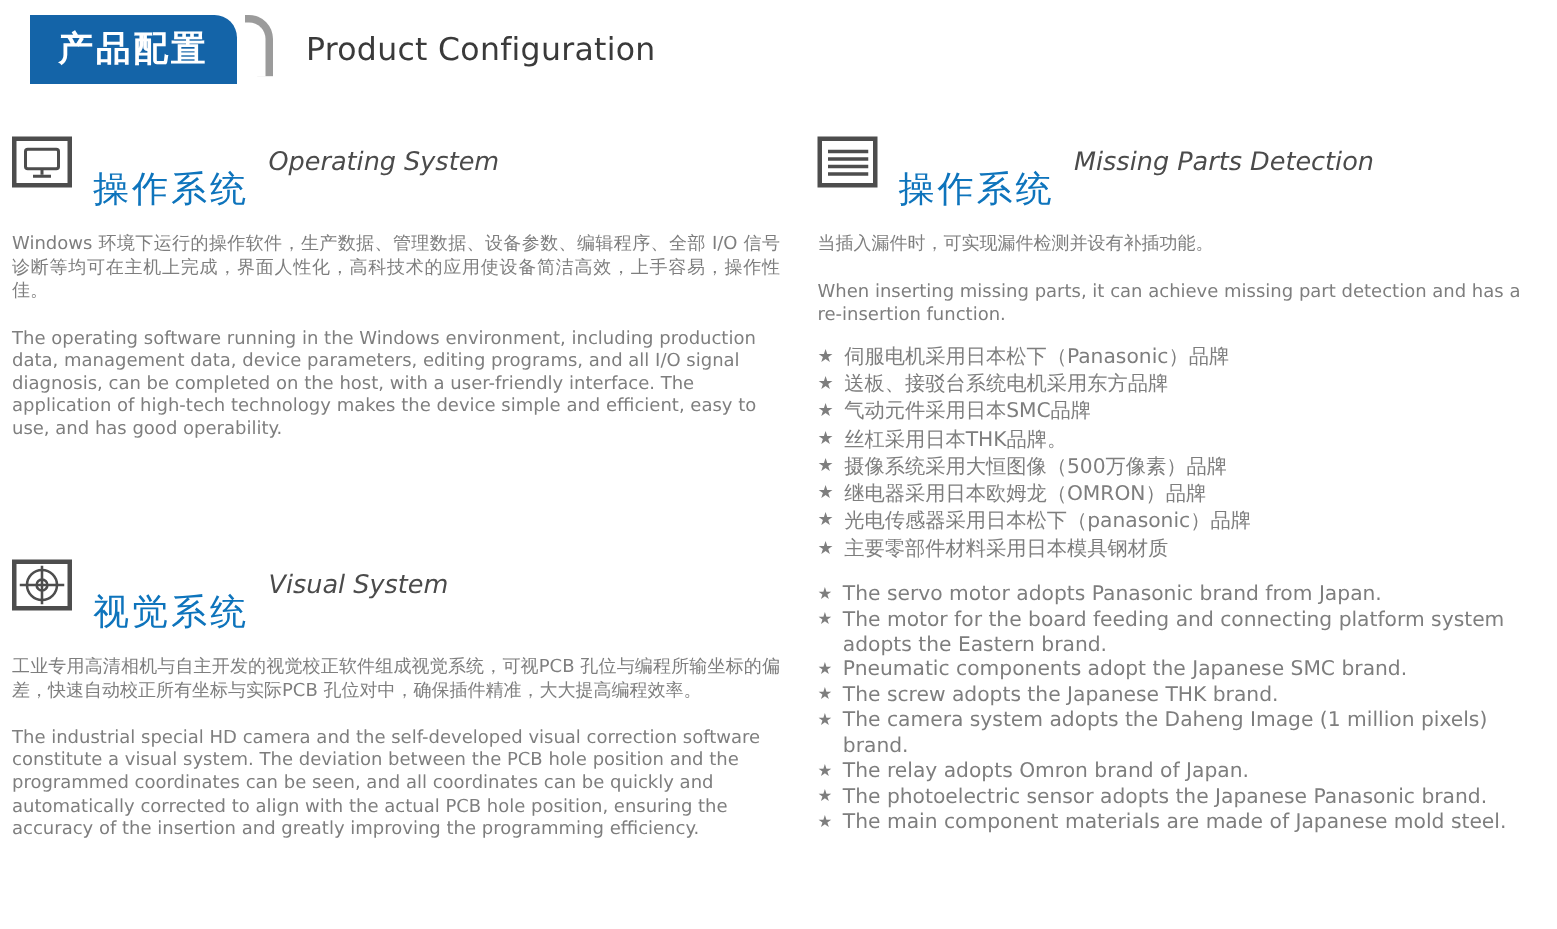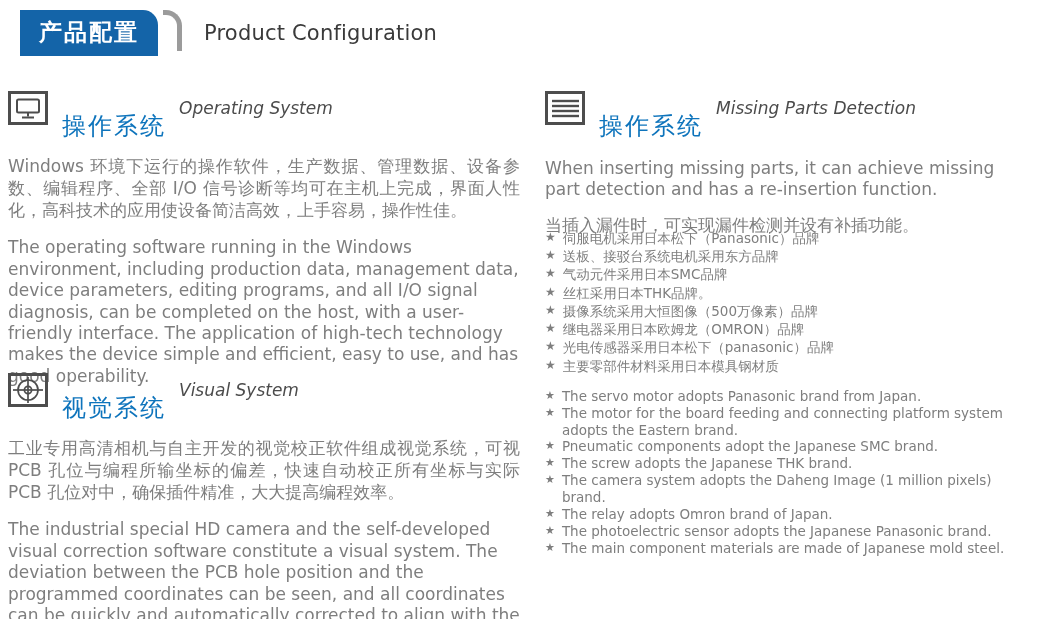--- a/index.html
+++ b/index.html
@@ -33,21 +33,21 @@
   #sec-ip{left:545px;top:207px;width:488px;}
 
   .sec-head{display:flex;align-items:center;}
   .icon-box{width:40px;height:34px;box-sizing:border-box;border:3px solid var(--icon-stroke);
             display:flex;align-items:center;justify-content:center;flex:0 0 auto;
             color:var(--icon-stroke);}
   .title-zh{font-size:24px;font-weight:normal;color:var(--blue-title);margin-left:14px;
             letter-spacing:2px;white-space:nowrap;margin-top:36px;}
   .title-en{font-size:17px;color:#4b4b4b;margin-left:13px;white-space:nowrap;font-style:italic;}
 
-  .para{font-size:17px;color:var(--text-body);margin:0;}
+  .para{font-size:12px;color:var(--text-body);margin:0;}
   .para.zh{line-height:1.3;text-align:justify;margin-top:13px;}
   .para.en{line-height:1.26;margin-top:16px;}
 
   .bullets{list-style:none;margin:0;padding:0;font-size:13.5px;color:var(--text-body);}
   .bullets li{display:flex;align-items:flex-start;}
   .bullets .star{flex:0 0 auto;margin-right:7px;font-size:12px;}
   .bullets.zh{margin-top:22px;}
   .bullets.zh li{line-height:1.35;}
   .bullets.en{margin-top:13px;}
   .bullets.en li{line-height:1.25;}
@@ -105,22 +105,22 @@
         <svg width="27" height="21" viewBox="0 0 27 21" stroke="currentColor" stroke-width="2.4">
           <line x1="0" y1="3" x2="27" y2="3"></line>
           <line x1="0" y1="8" x2="27" y2="8"></line>
           <line x1="0" y1="13" x2="27" y2="13"></line>
           <line x1="0" y1="18" x2="27" y2="18"></line>
         </svg>
       </div>
       <div class="title-zh">操作系统</div>
       <div class="title-en">Missing Parts Detection</div>
     </div>
+    <p class="para zh">当插入漏件时，可实现漏件检测并设有补插功能。</p>
     <p class="para en">When inserting missing parts, it can achieve missing part detection and has a re-insertion function.</p>
-    <p class="para zh">当插入漏件时，可实现漏件检测并设有补插功能。</p>
   </div>
 
   <div class="section" id="sec-ip">
 
     <ul class="bullets zh">
       <li>
           <span class="star">★</span>
           <span>伺服电机采用日本松下（Panasonic）品牌</span>
         </li>
       <li>

